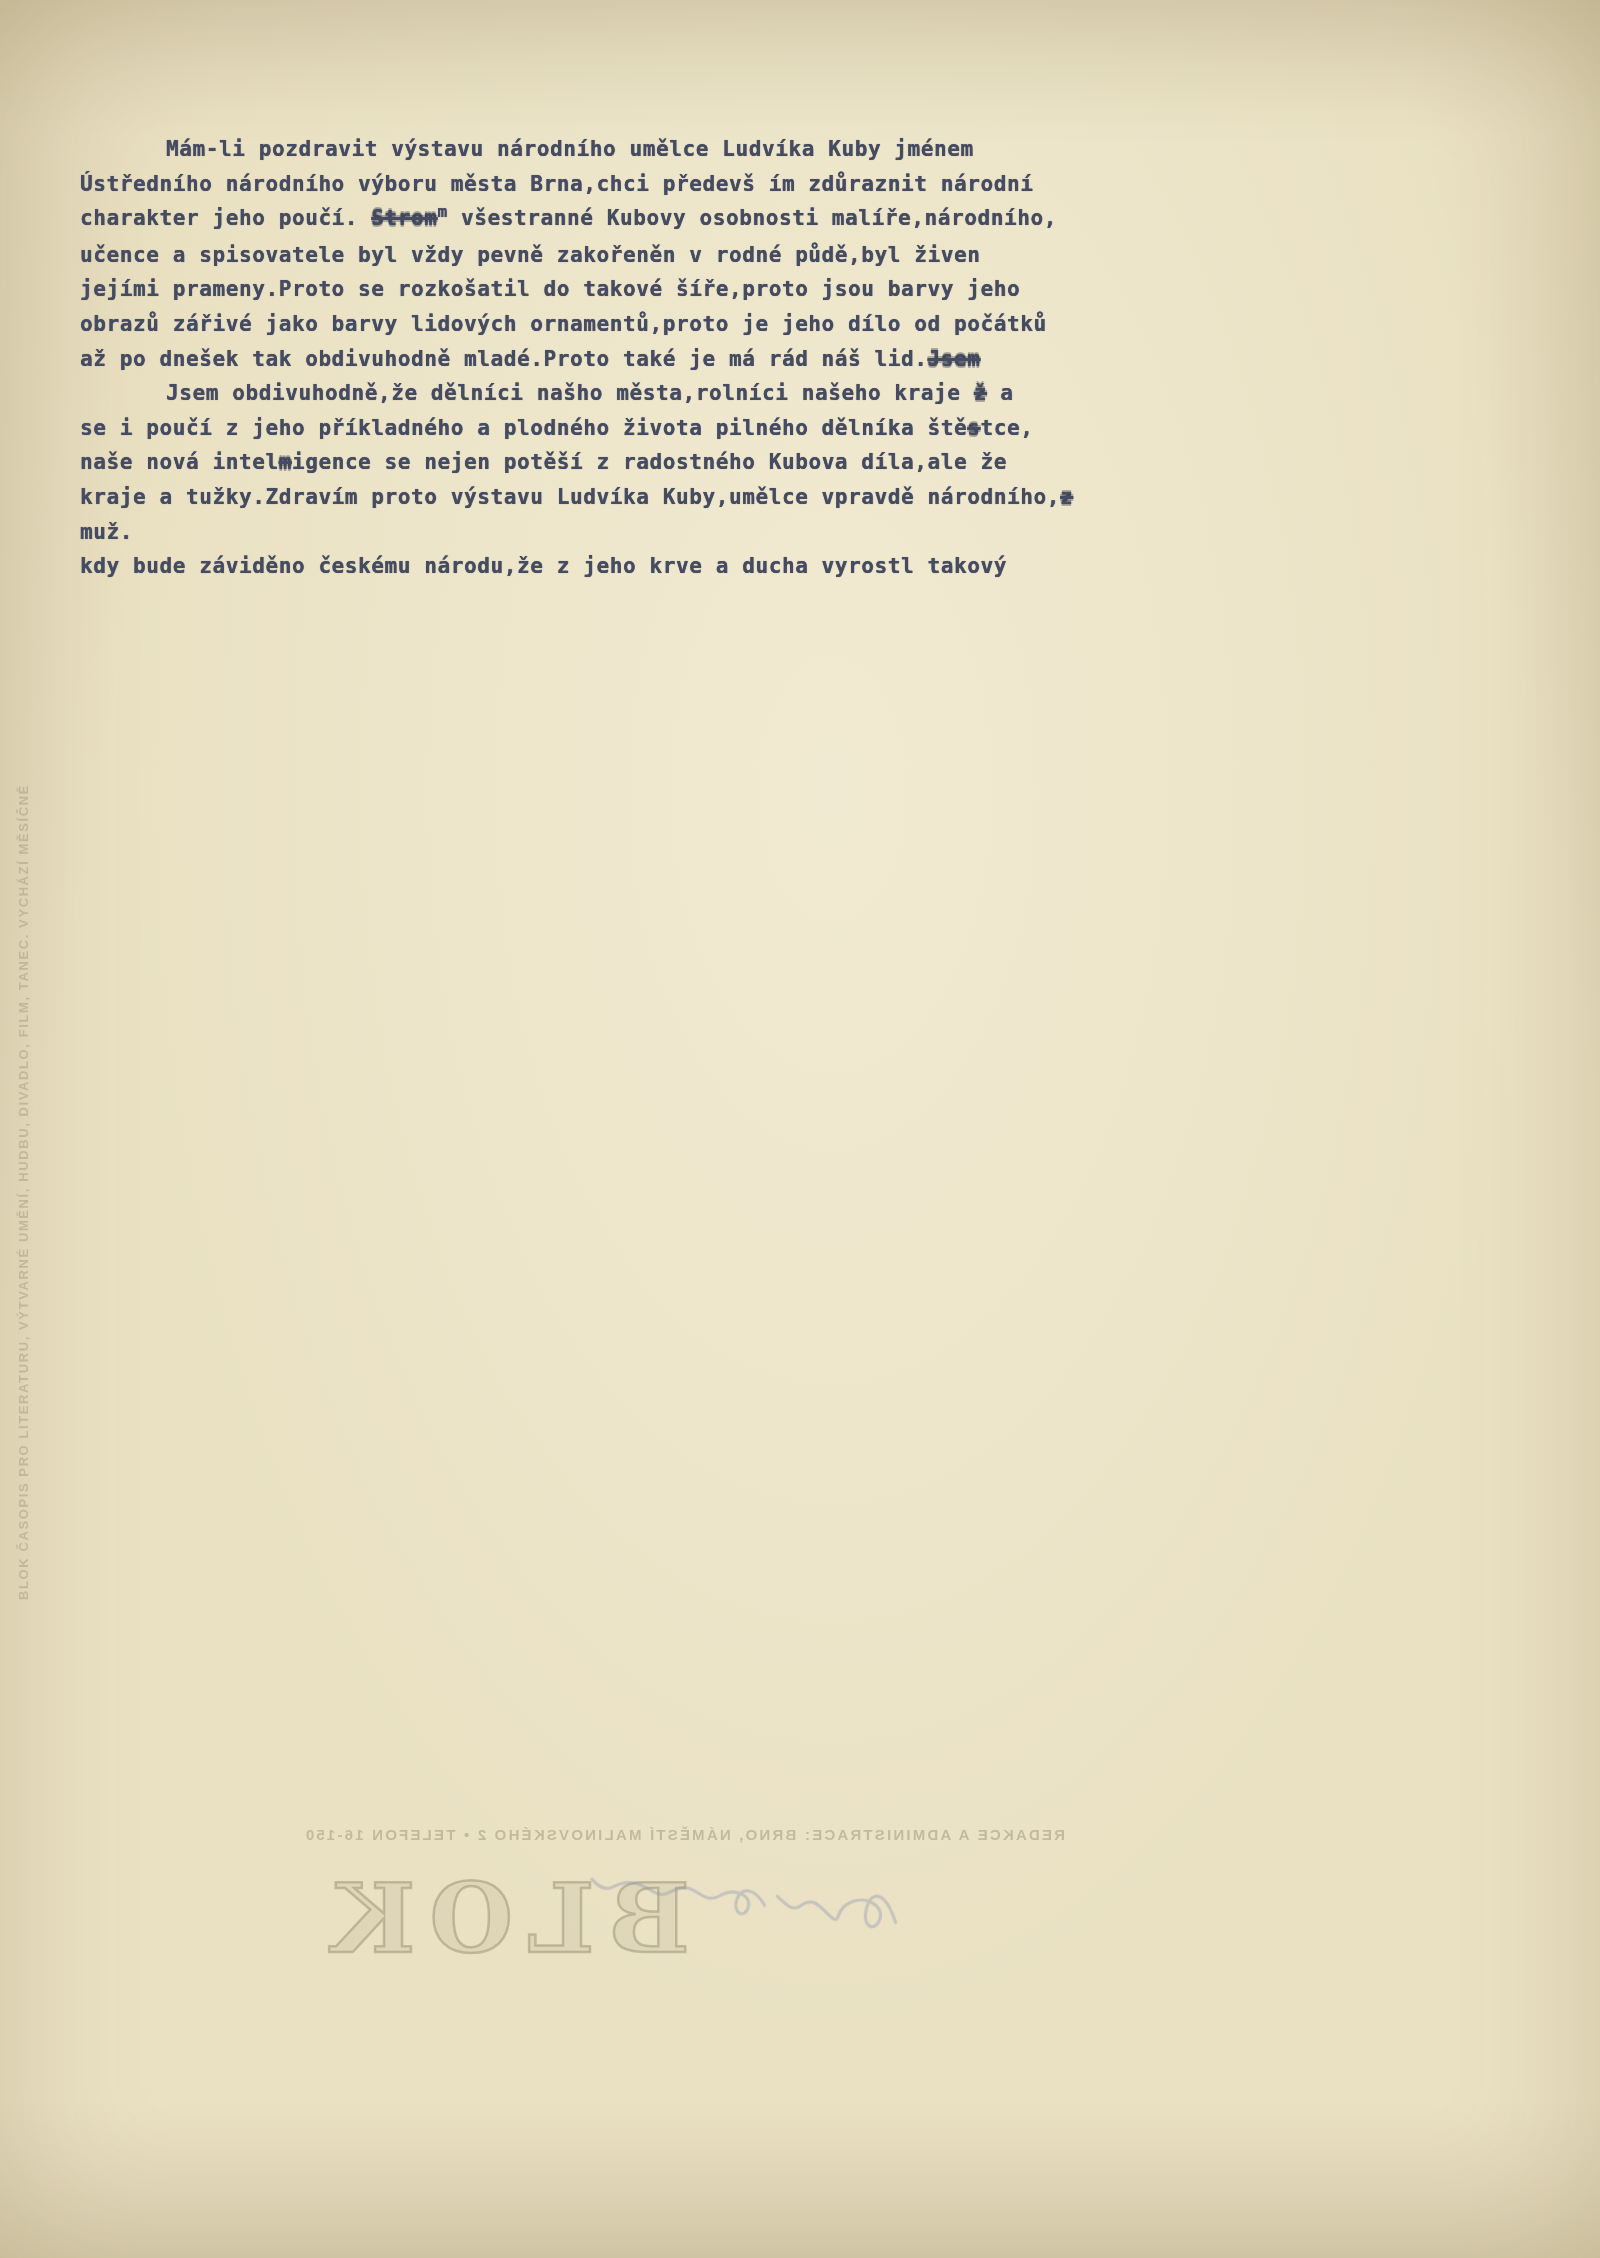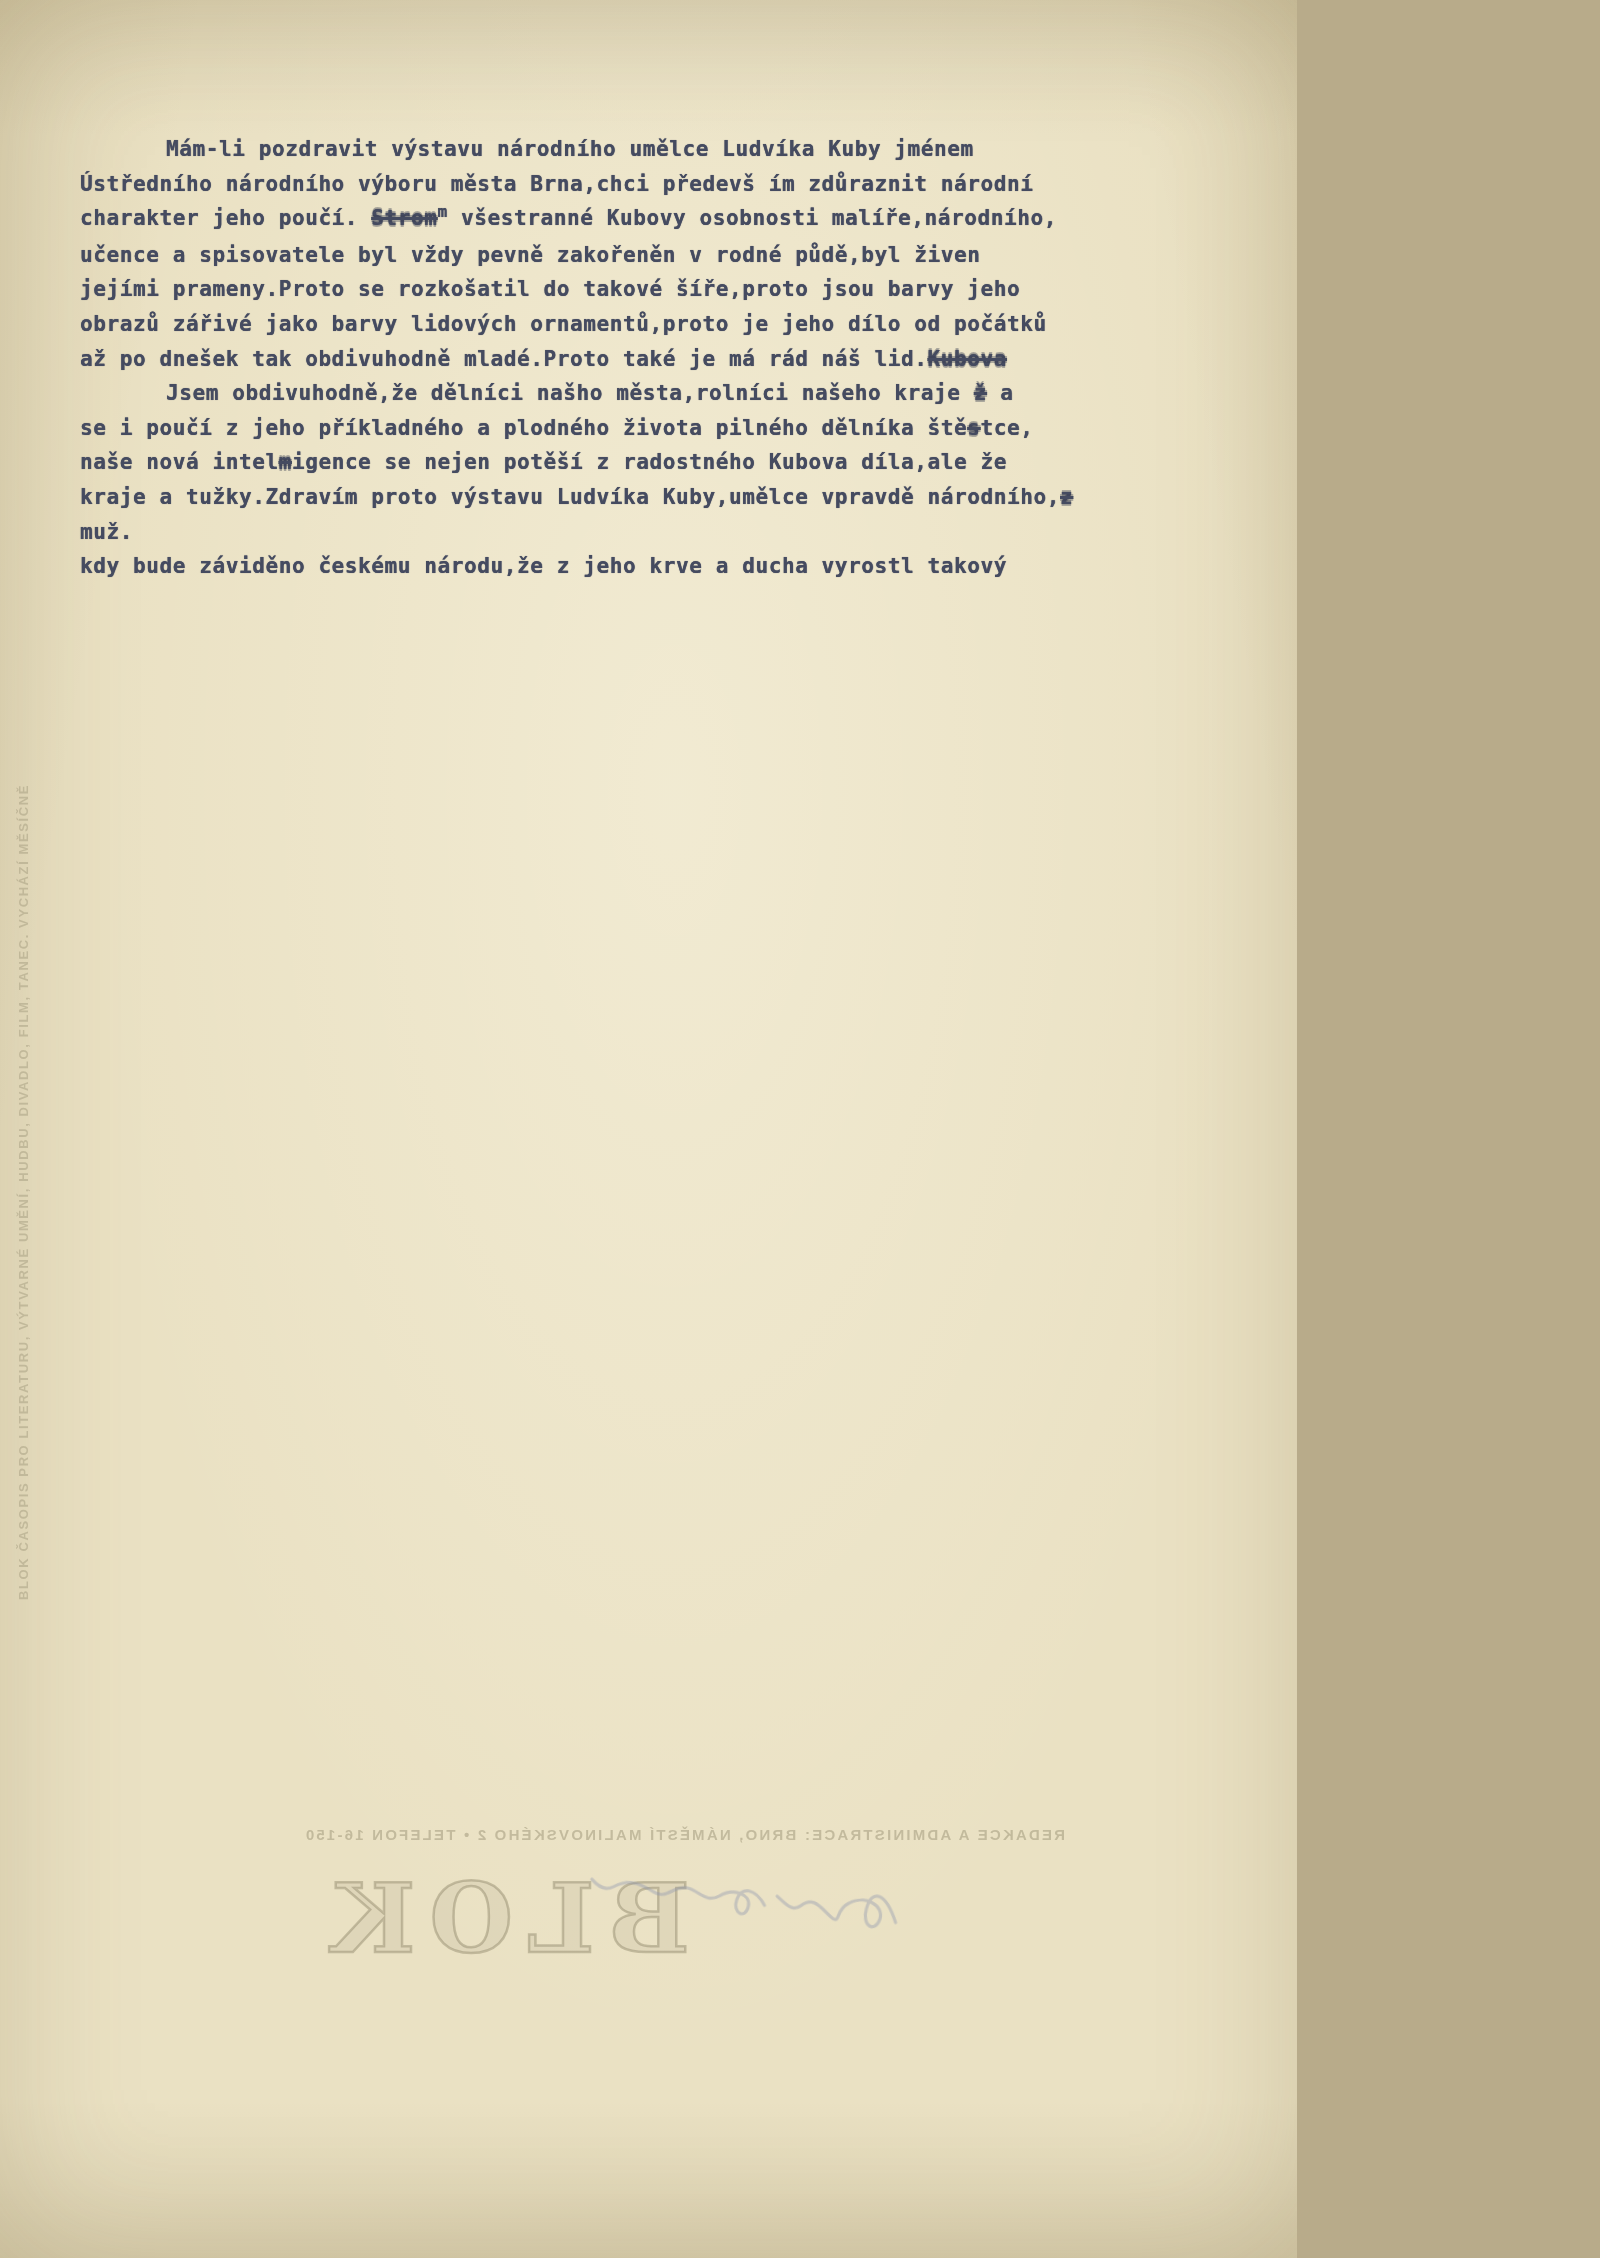--- a/index.html
+++ b/index.html
@@ -2,21 +2,21 @@
 <html><head>
 <meta charset="utf-8">
 <style>
   html, body {
     margin: 0;
     padding: 0;
     background: #b8ab8a;
   }
   .paper {
     position: relative;
-    width: 1297px;
+    width: 1600px;
     height: 2258px;
     background-color: #eae1c3;
     background-image:
       radial-gradient(ellipse at 52% 35%, rgba(255,252,238,0.35) 0%, rgba(255,252,238,0.0) 62%),
       linear-gradient(100deg, rgba(140,120,70,0.10) 0%, rgba(140,120,70,0.0) 12%),
       linear-gradient(260deg, rgba(140,120,70,0.12) 0%, rgba(140,120,70,0.0) 10%),
       linear-gradient(180deg, rgba(120,100,55,0.10) 0%, rgba(120,100,55,0.0) 6%),
       linear-gradient(0deg, rgba(120,100,55,0.12) 0%, rgba(120,100,55,0.0) 7%);
     box-shadow: inset 0 0 140px rgba(110,90,45,0.22);
     overflow: hidden;
@@ -115,21 +115,21 @@
 
 <div class="paper">
 
   <div class="typed">
       <div class="line indent"><span>Mám-li pozdravit výstavu národního umělce Ludvíka Kuby jménem</span></div>
       <div class="line"><span>Ústředního národního výboru města Brna,chci předevš ím zdůraznit národní</span></div>
       <div class="line"><span>charakter jeho poučí. </span><span class="struck">Strom</span><span class="sup">m</span><span> všestranné Kubovy osobnosti malíře,národního,</span></div>
       <div class="line"><span>učence a spisovatele byl vždy pevně zakořeněn v rodné půdě,byl živen</span></div>
       <div class="line"><span>jejími prameny.Proto se rozkošatil do takové šíře,proto jsou barvy jeho</span></div>
       <div class="line"><span>obrazů zářivé jako barvy lidových ornamentů,proto je jeho dílo od počátků</span></div>
-      <div class="line"><span>až po dnešek tak obdivuhodně mladé.Proto také je má rád náš lid.</span><span class="struck">Kubova</span></div>
+      <div class="line"><span>až po dnešek tak obdivuhodně mladé.Proto také je má rád náš lid.</span><span class="struck">Jsem</span></div>
       <div class="line indent"><span>Jsem obdivuhodně,že dělníci našho města,rolníci našeho kraje </span><span class="struck">ž</span><span> a</span></div>
       <div class="line"><span>se i poučí z jeho příkladného a plodného života pilného dělníka ště</span><span class="struck">s</span><span>tce,</span></div>
       <div class="line"><span>naše nová intel</span><span class="struck">m</span><span>igence se nejen potěší z radostného Kubova díla,ale že</span></div>
       <div class="line"><span>kraje a tužky.Zdravím proto výstavu Ludvíka Kuby,umělce vpravdě národního,</span><span class="struck">z</span></div>
       <div class="line"><span>muž.</span></div>
       <div class="line"><span>kdy bude záviděno českému národu,že z jeho krve a ducha vyrostl takový</span></div>
     </div>
 
   <div class="ghost-address">REDAKCE A ADMINISTRACE: BRNO, NÁMĚSTÍ MALINOVSKÉHO 2  •  TELEFON 16-150</div>
 

